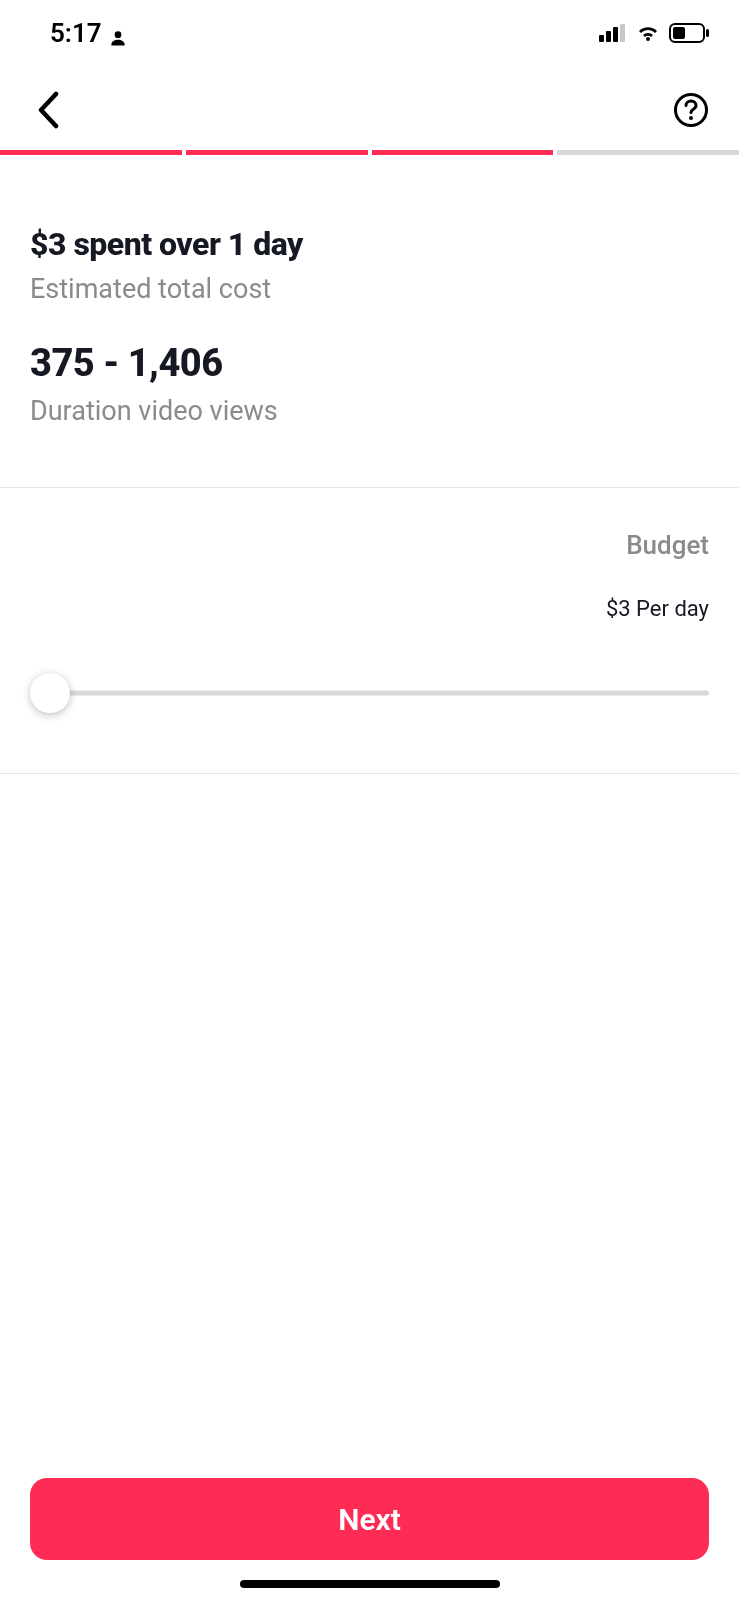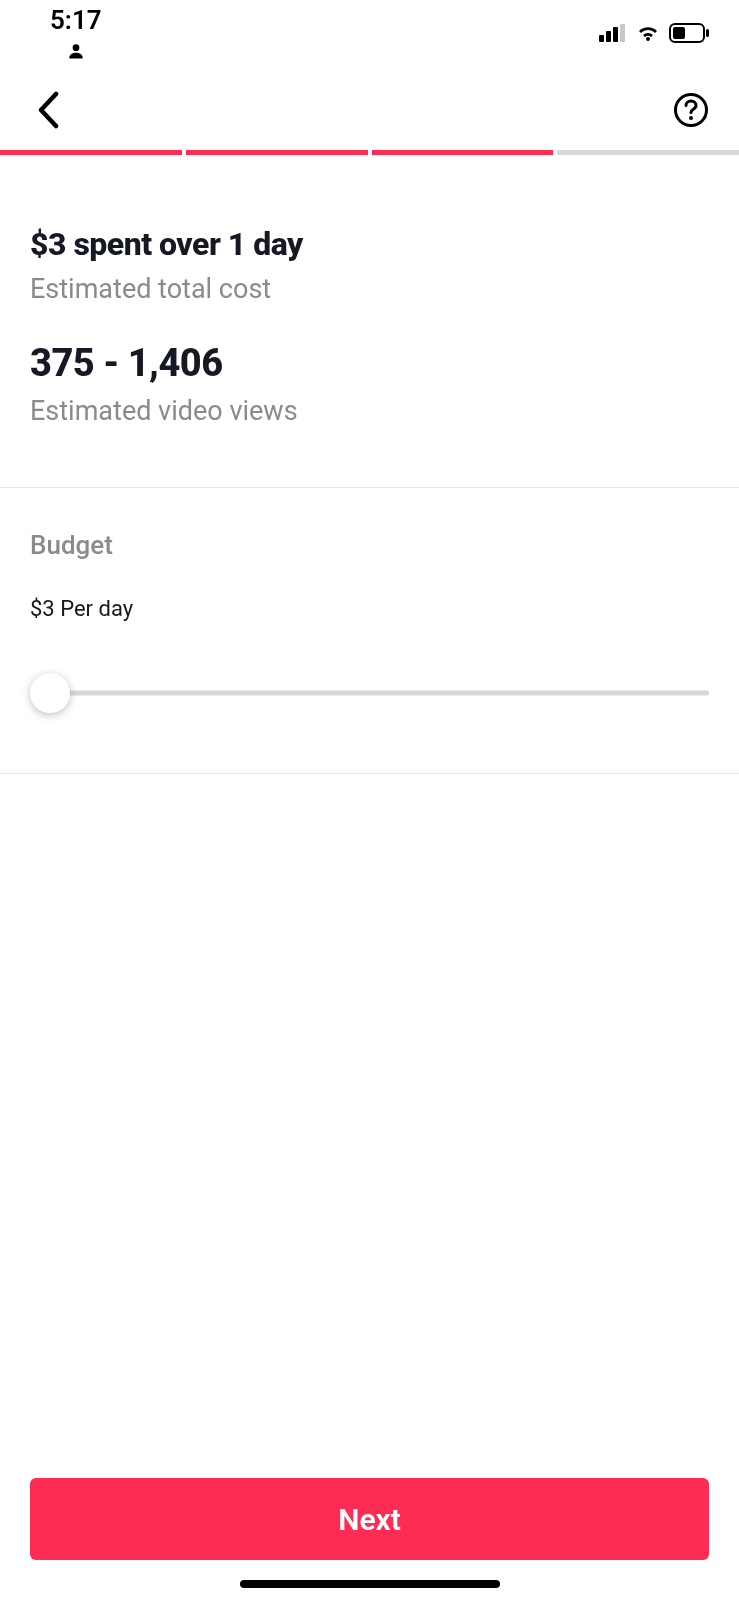--- a/index.html
+++ b/index.html
@@ -18,25 +18,24 @@
     
     .status-bar {
       display: flex;
       justify-content: space-between;
       align-items: center;
       padding: 16px 30px 10px 50px;
       height: 60px;
     }
     .status-left {
       display: flex;
-      align-items: center;
+      align-items: flex-end;
       gap: 6px;
       font-size: 26px;
       font-weight: 600;
-      flex-direction: column;
     }
     .status-right {
       display: flex;
       align-items: center;
       gap: 8px;
     }
     
     .nav-bar {
       display: flex;
       justify-content: space-between;
@@ -93,20 +92,21 @@
       letter-spacing: -0.5px;
     }
     .divider {
       height: 1px;
       background: #e6e6e6;
       margin: 0 -30px;
     }
     .section {
       padding-top: 42px;
       padding-bottom: 60px;
+      text-align: right;
     }
     .section-label {
       font-size: 26px;
       color: #8a8a8f;
       font-weight: 500;
     }
     .section-value {
       font-size: 22px;
       color: #161823;
       margin-top: 36px;
@@ -147,21 +147,21 @@
       right: 30px;
     }
     .next-button {
       width: 100%;
       height: 82px;
       background: #fe2c55;
       color: #fff;
       font-size: 30px;
       font-weight: 600;
       border: none;
-      border-radius: 6px;
+      border-radius: 17px;
       cursor: pointer;
     }
     
     .home-indicator {
       position: absolute;
       bottom: 12px;
       left: 50%;
       transform: translateX(-50%);
       width: 260px;
       height: 8px;
@@ -219,21 +219,21 @@
   <div class="progress-seg filled"></div>
   <div class="progress-seg"></div>
 </div>
 
 <div class="content">
 
   <div class="summary-block">
     <div class="big-title">$3 spent over 1 day</div>
     <div class="sub-label">Estimated total cost</div>
     <div class="views-value">375 - 1,406</div>
-    <div class="sub-label">Estimated video views</div>
+    <div class="sub-label">Duration video views</div>
   </div>
 
   <div class="divider"></div>
 
   <div class="section">
     <div class="section-label">Budget</div>
     <div class="section-value">$3 Per day</div>
     <div class="slider-wrap">
       <div class="slider-track"></div>
       <div class="slider-thumb"></div>

